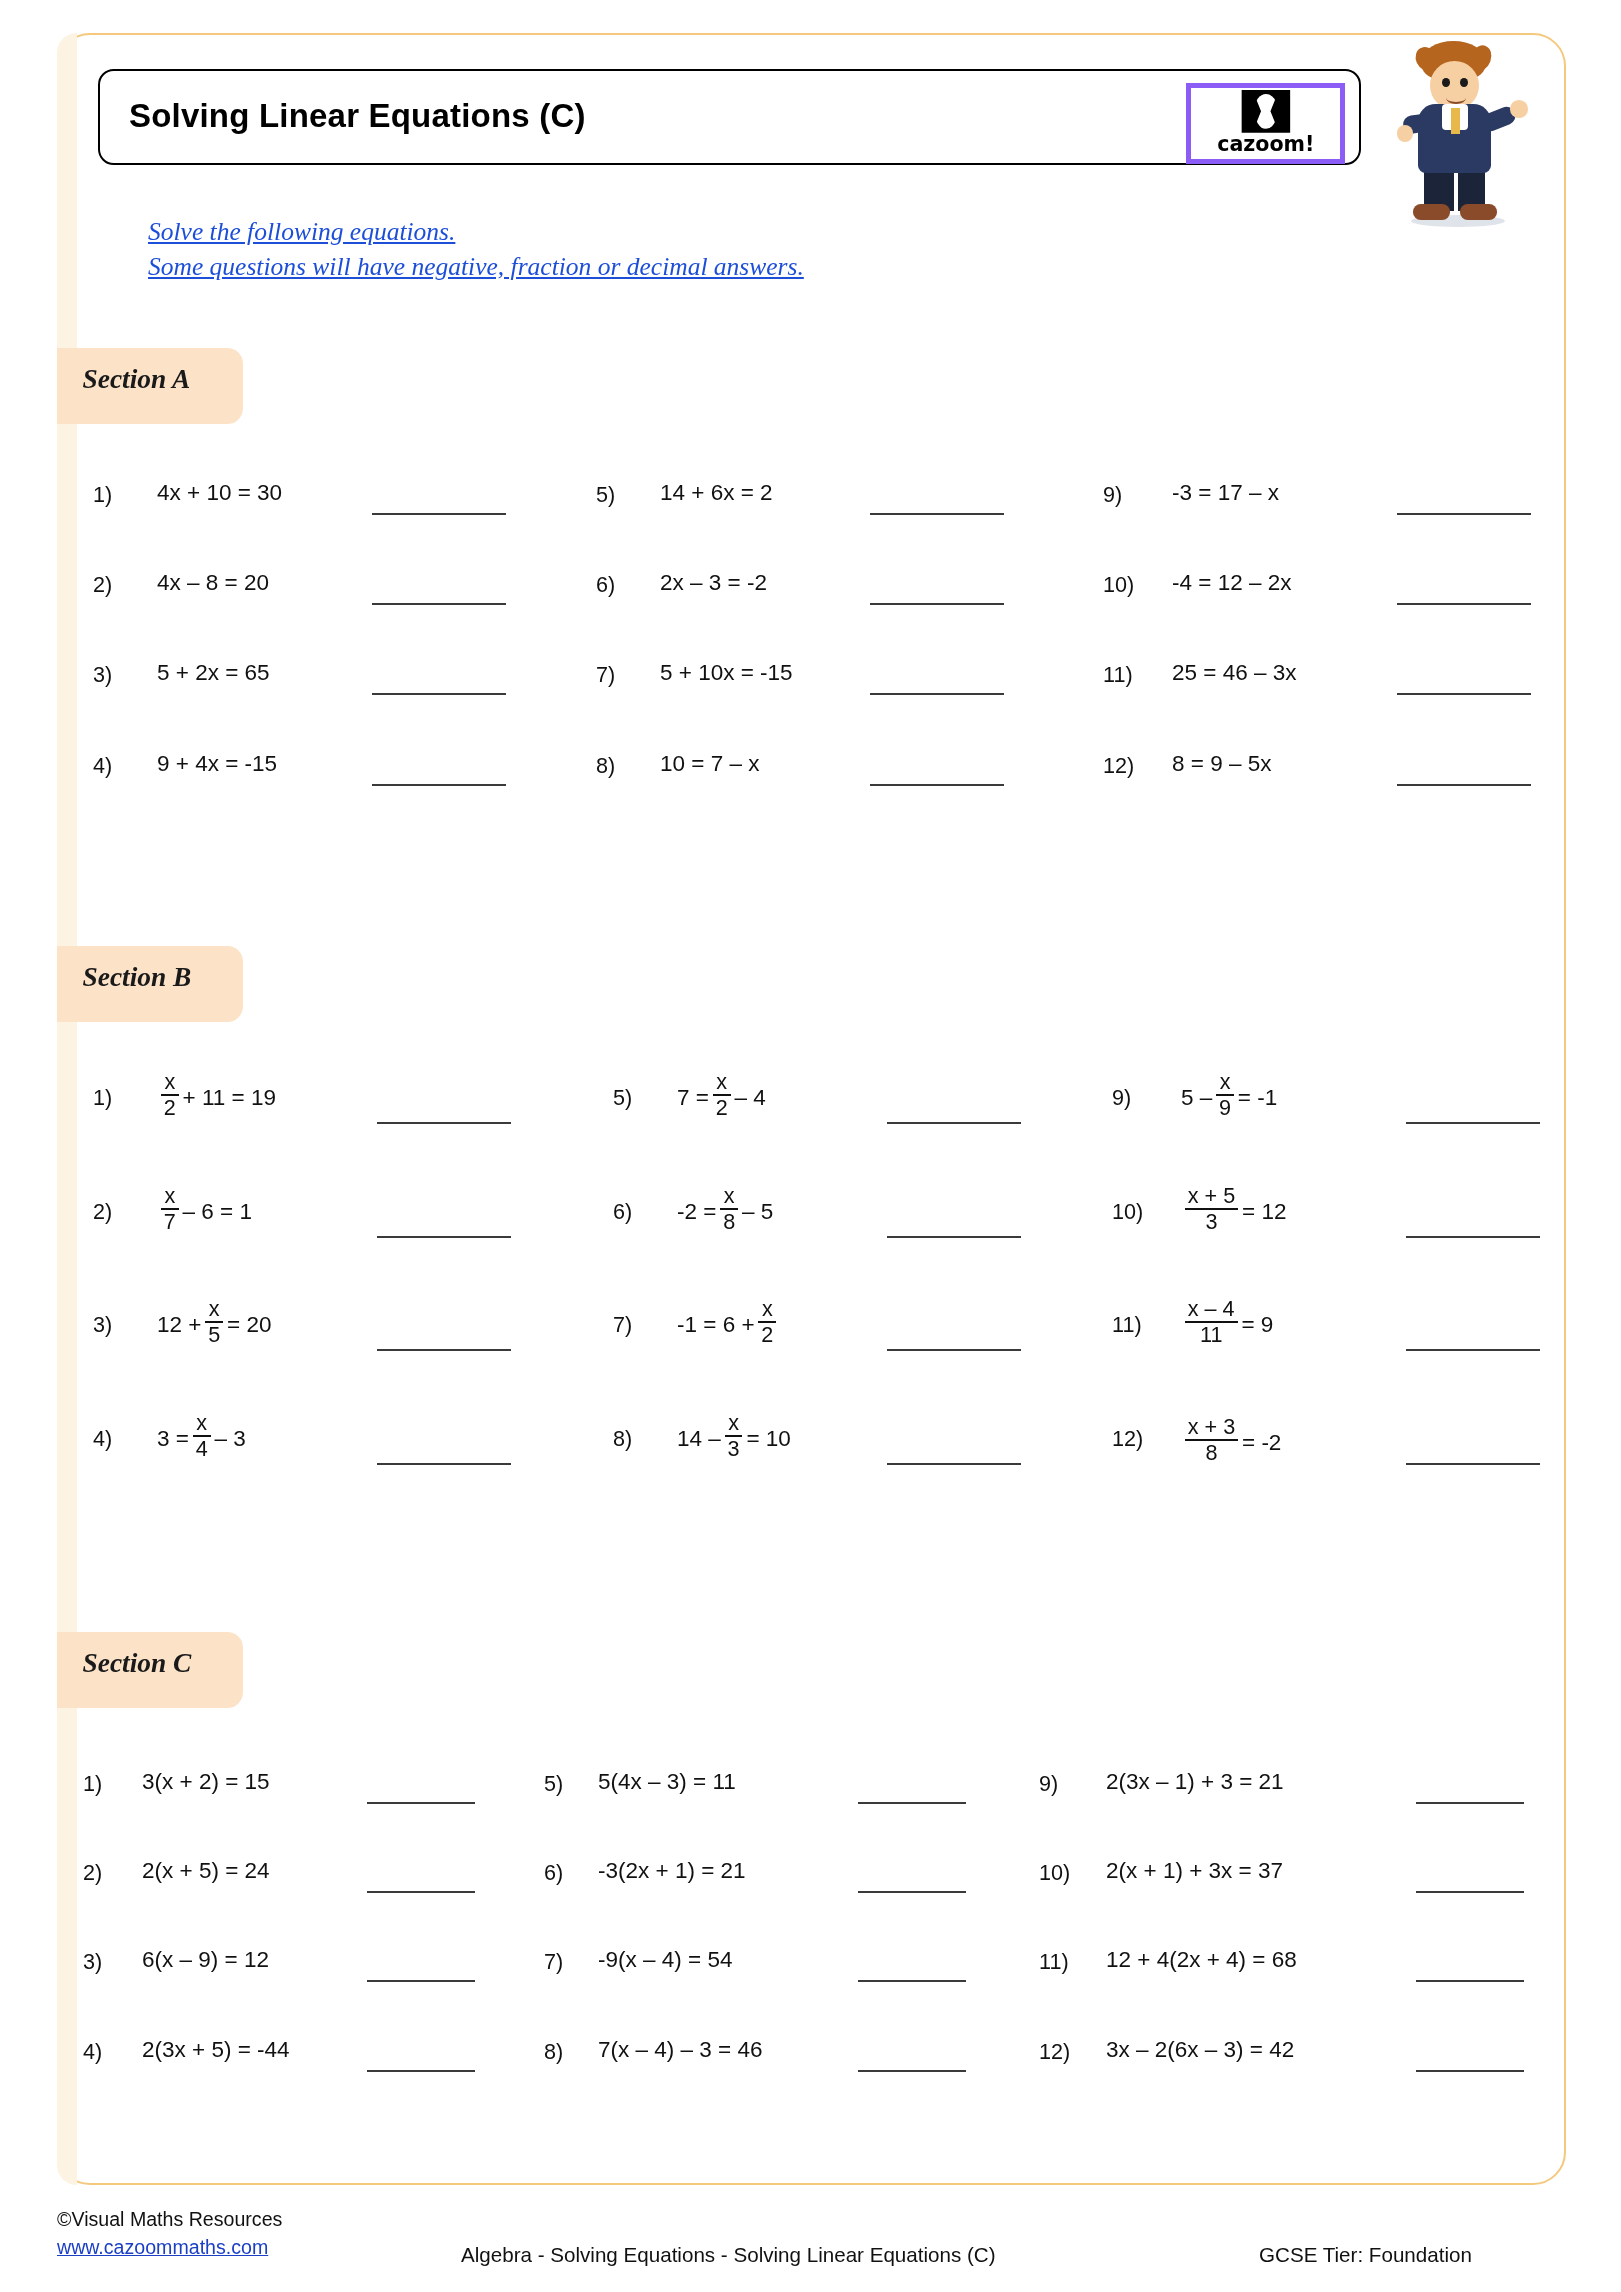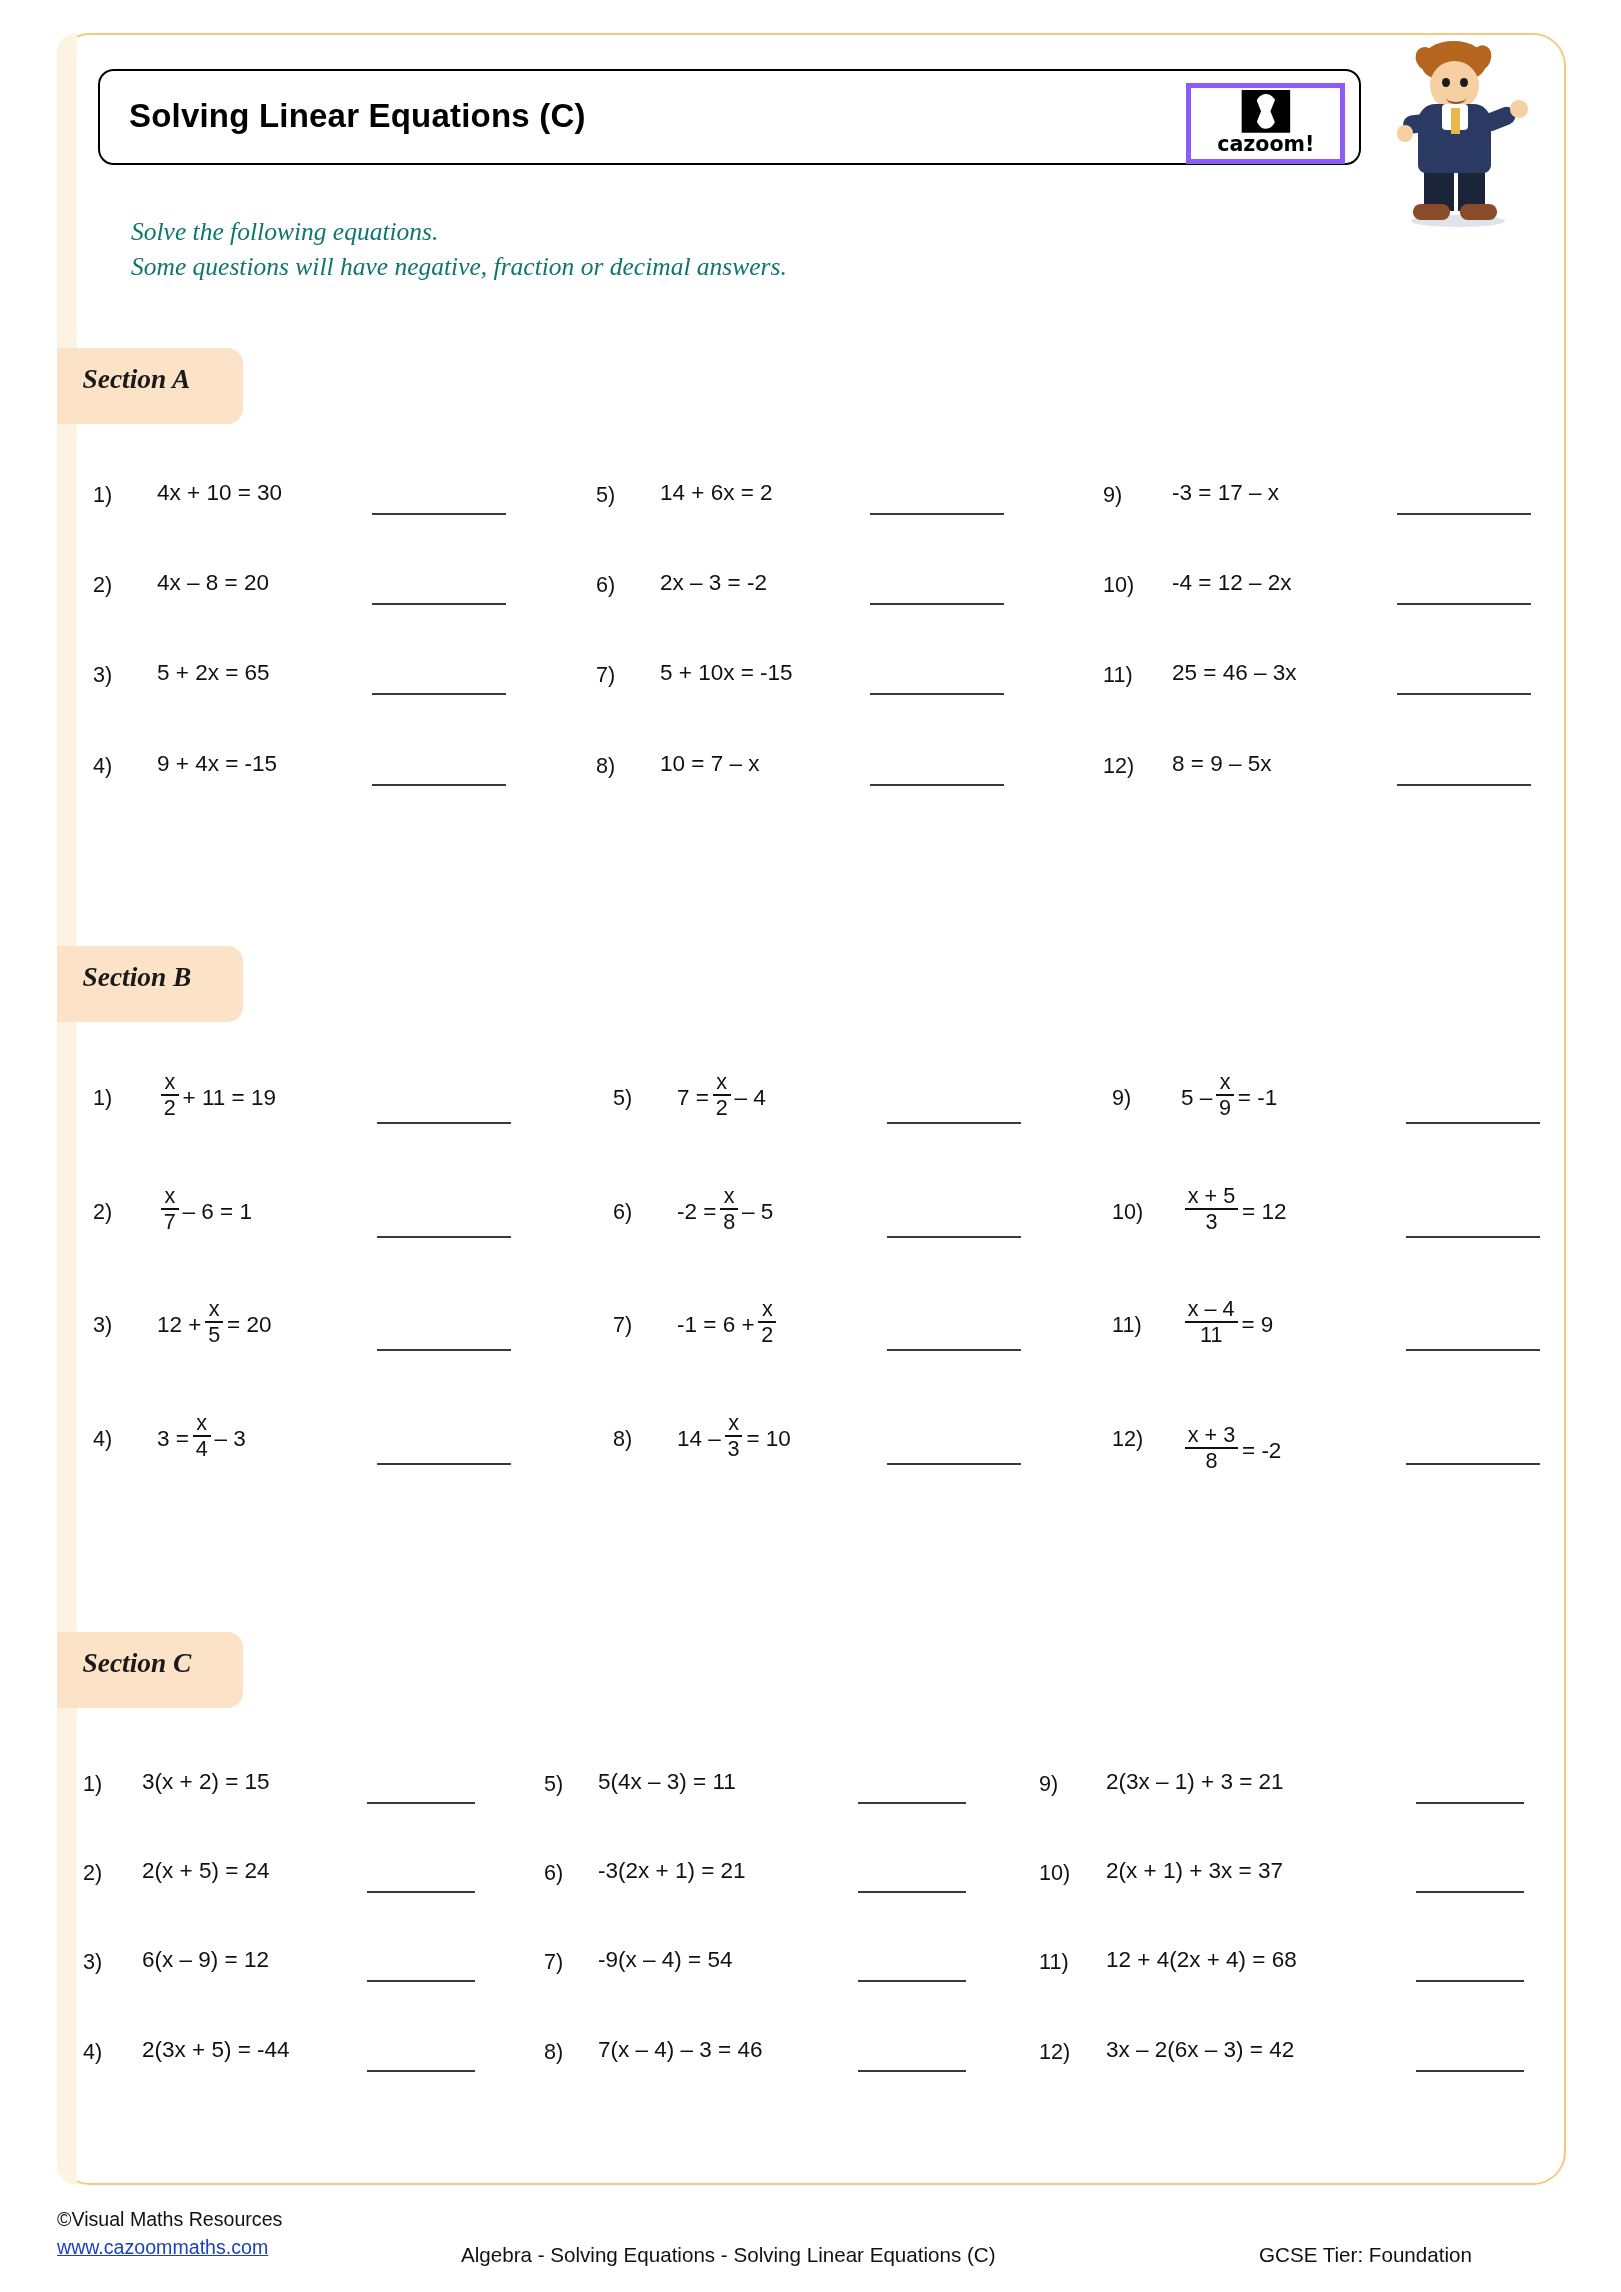--- a/index.html
+++ b/index.html
@@ -132,27 +132,28 @@
   .m-handL { position:absolute; left:9.8px; top:86px; width:16.7px; height:16.7px; background:#f6cfa3; border-radius:50%; }
   .m-legs { position:absolute; left:37px; top:125px; width:61px; height:47px; background:#1b2438; border-radius:5.9px 5.9px 3.9px 3.9px; }
   .m-legsplit { position:absolute; left:67px; top:125px; width:3.9px; height:47px; background:#ffffff; }
   .m-shoe1 { position:absolute; left:25.5px; top:165px; width:37px; height:15.7px; background:#8a4b2a; border-radius:7.8px; }
   .m-shoe2 { position:absolute; left:73px; top:165px; width:37px; height:15.7px; background:#8a4b2a; border-radius:7.8px; }
   .m-shadow { position:absolute; left:23.5px; top:176px; width:94px; height:11.8px; background:#dfe3ea; border-radius:50%; }
 
   
   .instructions {
     position: absolute;
-    left: 131px;
+    left: 148px;
     top: 214px;
     font-family: "Liberation Serif", serif;
     font-style: italic;
     font-size: 25.5px;
-    color: #0f766e;
+    color: #1d4ed8;
     line-height: 1.38;
+    text-decoration: underline;
   }
 
   
   .section-tab {
     position: absolute;
     left: 57px;
     width: 186px;
     height: 76px;
     background: #fce3c8;
     border-radius: 0 15.7px 15.7px 0;
@@ -449,21 +450,21 @@
     </div>
     <div class="qrow" style="top:227px;">
       <span class="qnum">11)</span>
       <span class="qtext" style="left:69px; top:0px;">
         <span class="inline-eq"></span><span class="frac"><span class="num">x – 4</span><span class="den">11</span></span><span class="inline-eq">= 9</span>
       </span>
       <div class="ansline" style="left:294px; width:134px; top:49px;"></div>
     </div>
     <div class="qrow" style="top:341px;">
       <span class="qnum">12)</span>
-      <span class="qtext" style="left:69px; top:12px;">
+      <span class="qtext" style="left:69px; top:4px;">
         <span class="inline-eq"></span><span class="frac"><span class="num">x + 3</span><span class="den">8</span></span><span class="inline-eq">= -2</span>
       </span>
       <div class="ansline" style="left:294px; width:134px; top:49px;"></div>
     </div>
   </div>
 
   <div class="section-tab" style="top:1632px;">
     <span>Section C</span>
   </div>
 

